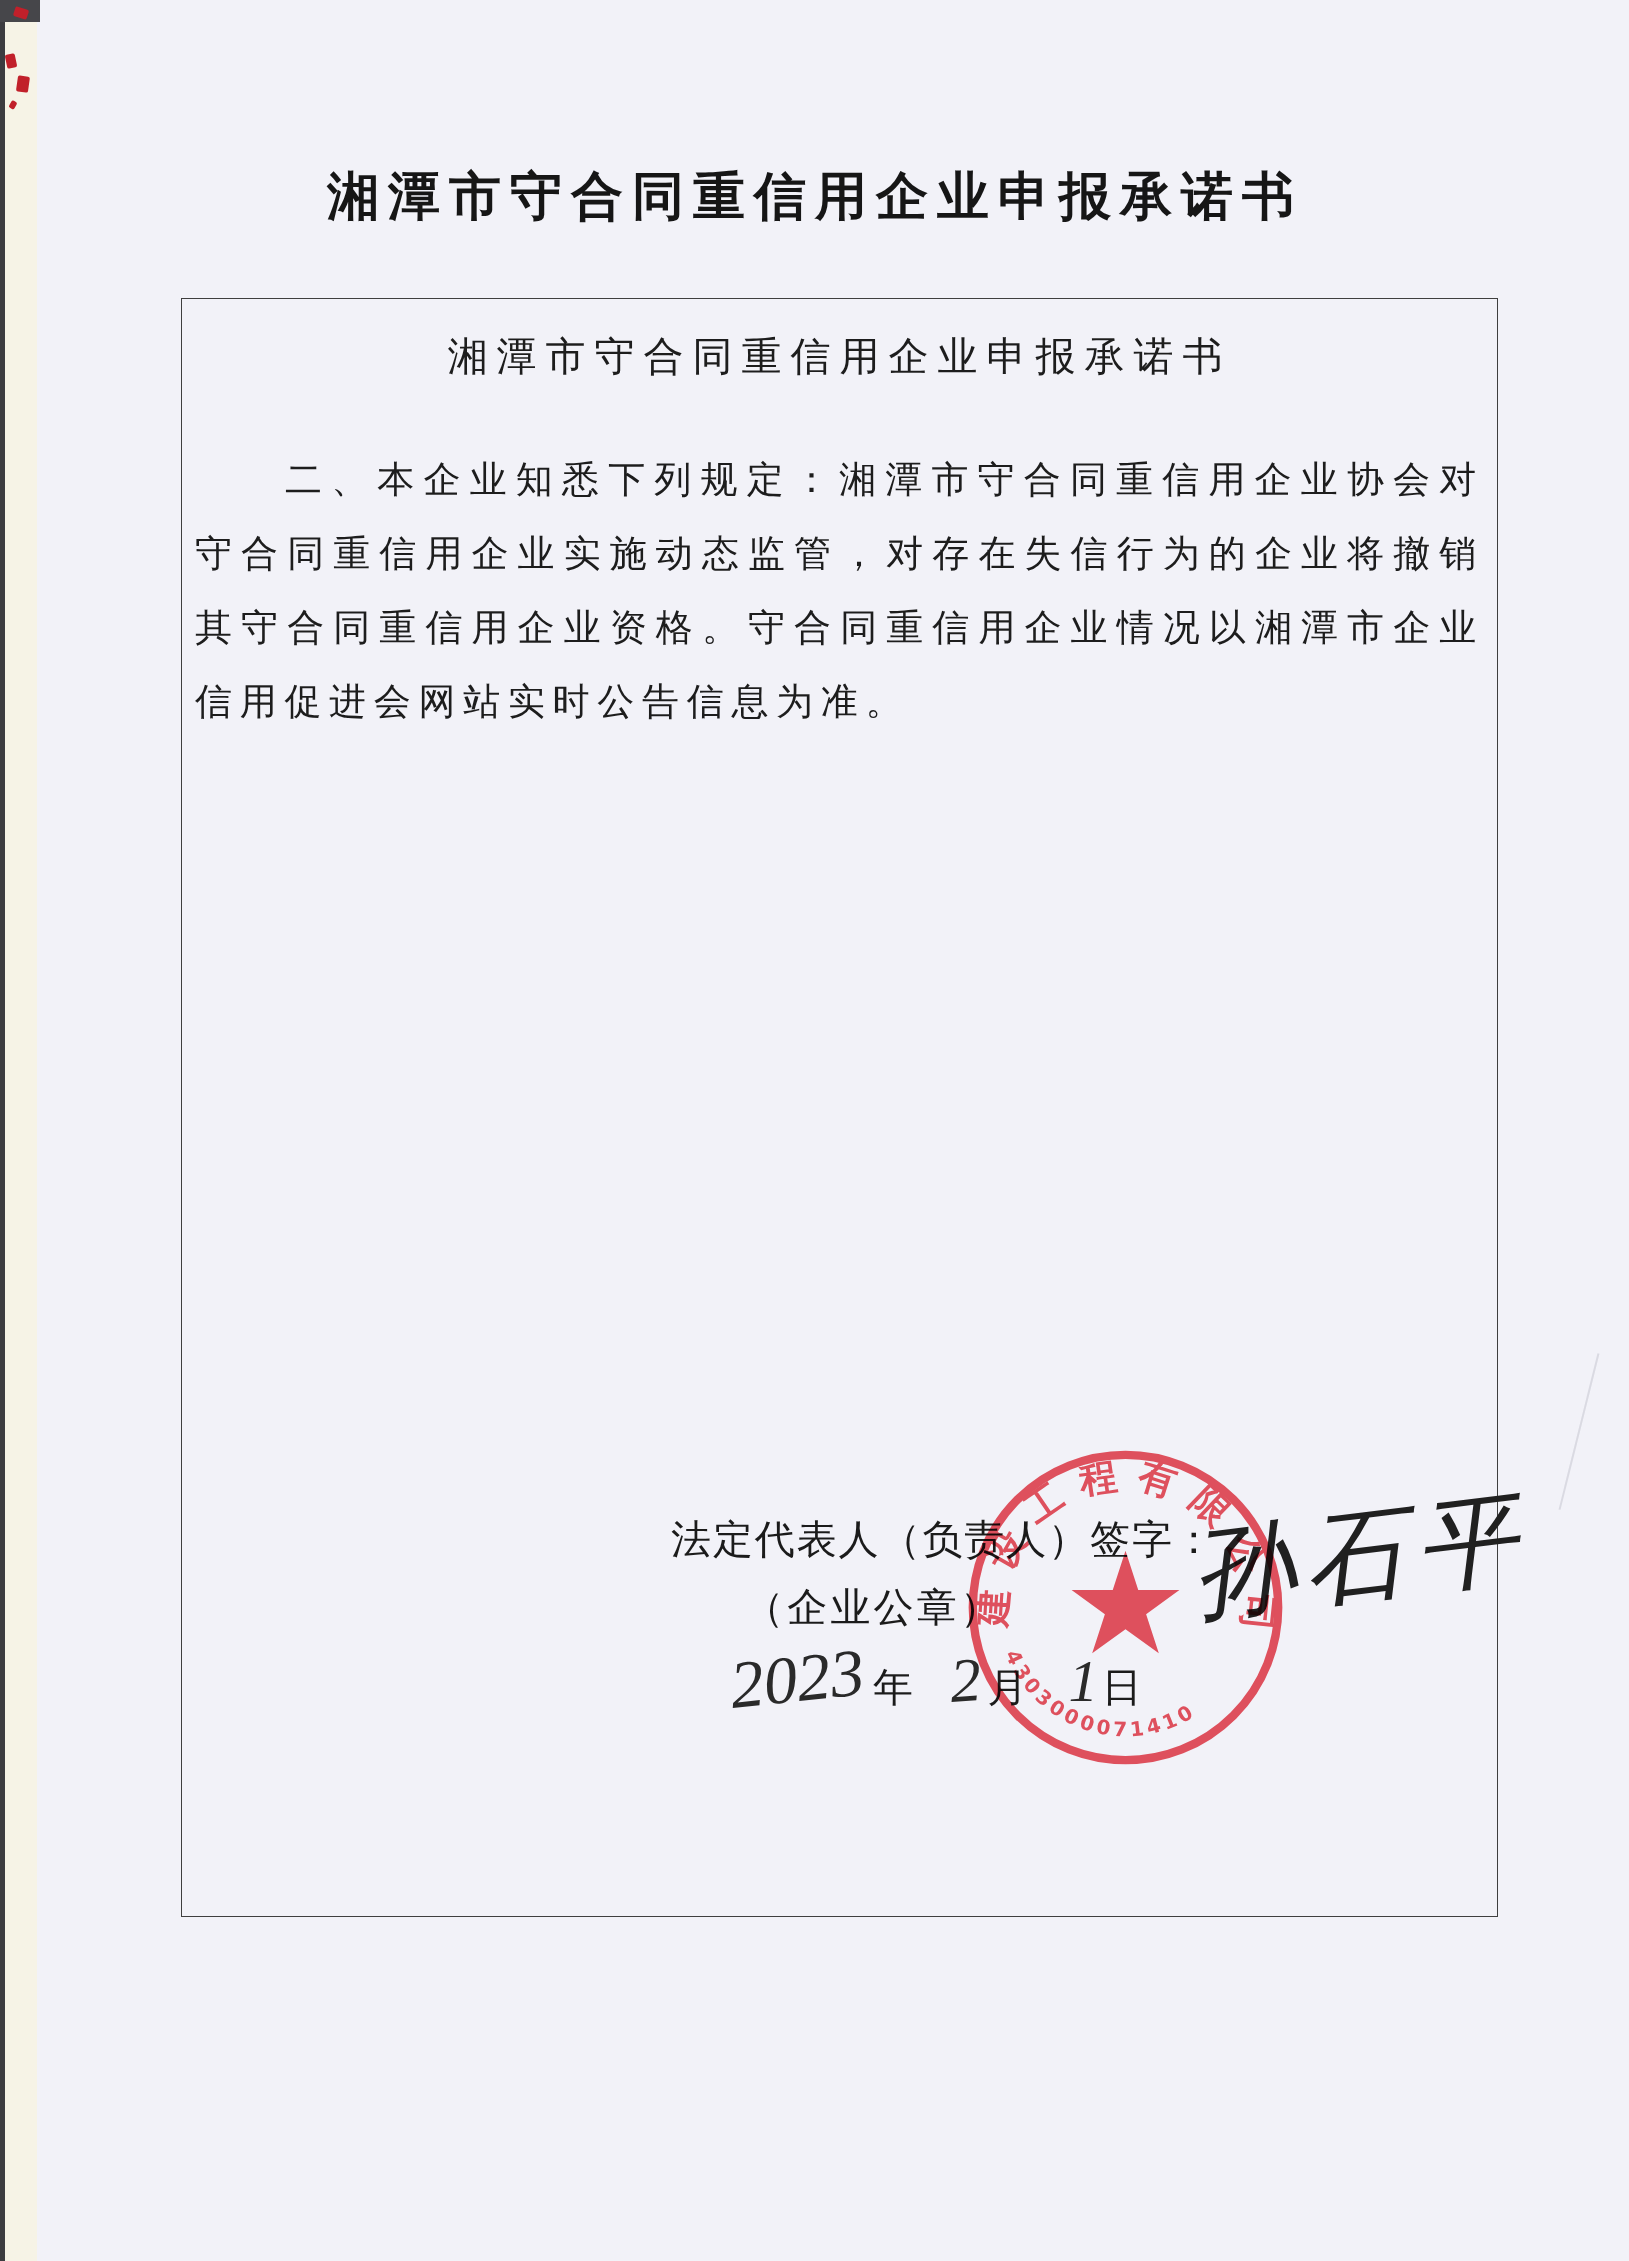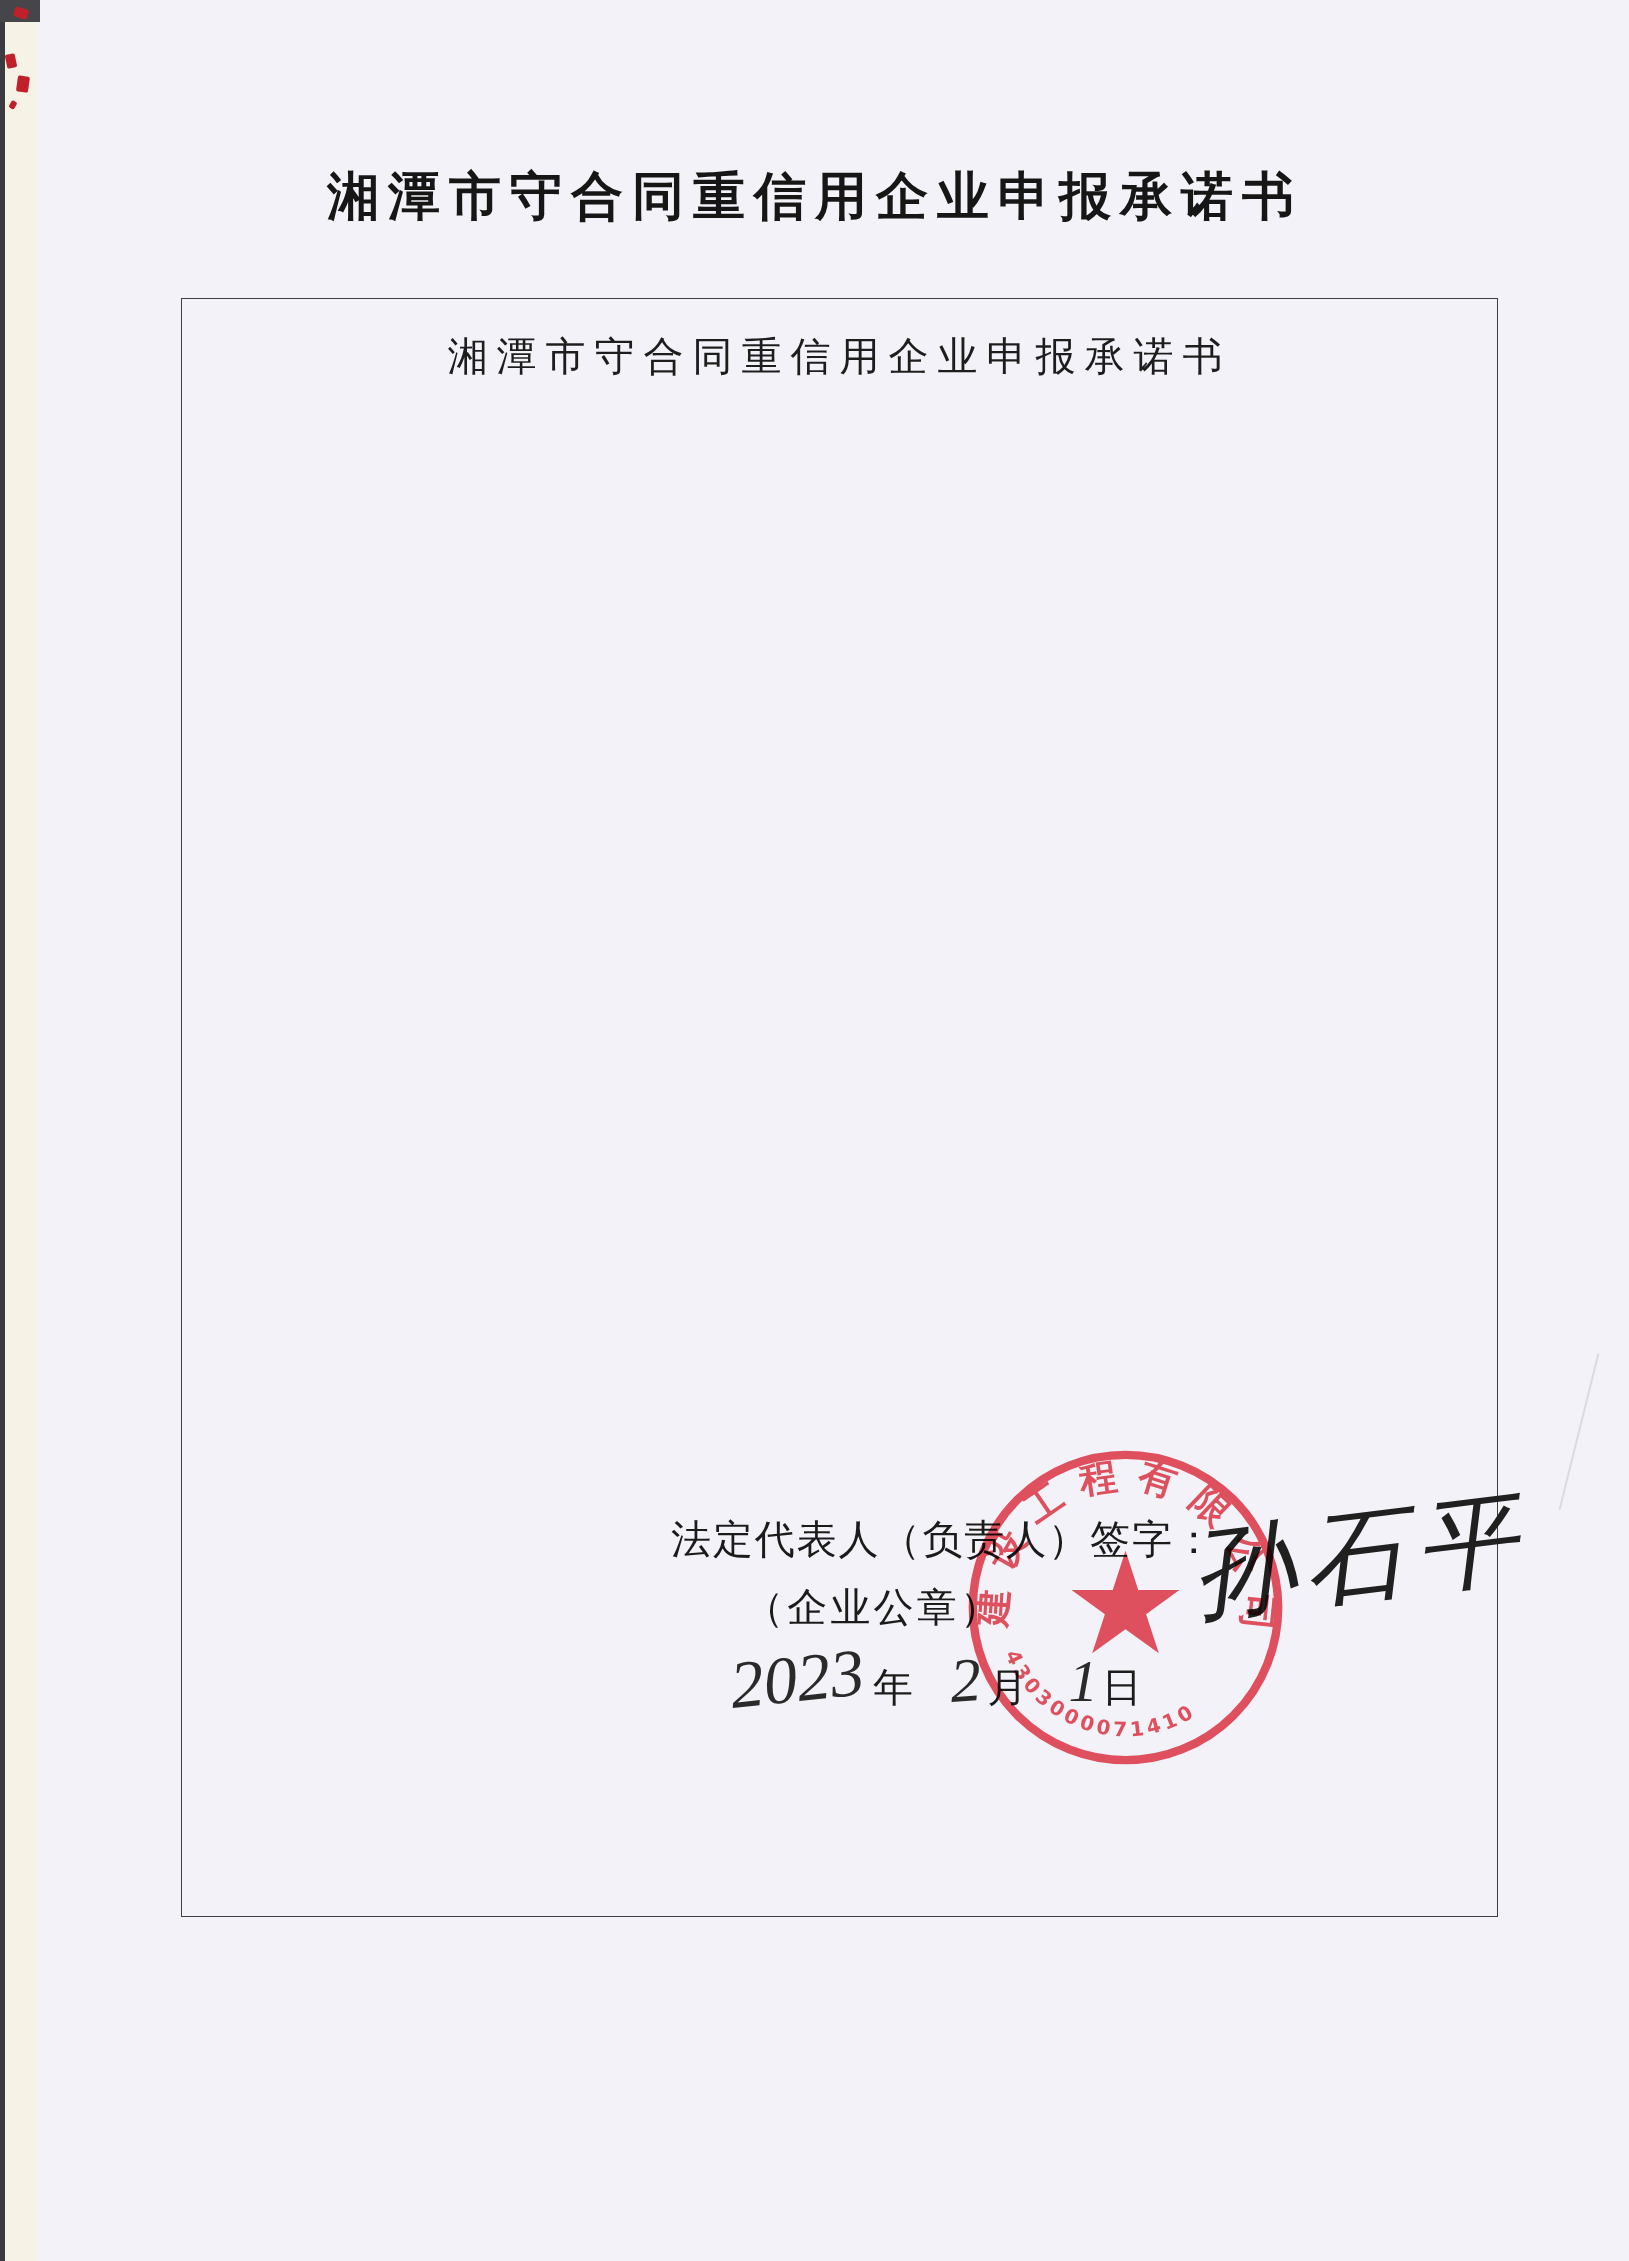--- a/index.html
+++ b/index.html
@@ -73,20 +73,21 @@
   <span class="redmark m4"></span>
   <div class="crease"></div>
 
   <h1 class="main-title">湘潭市守合同重信用企业申报承诺书</h1>
 
   <div class="box">
 
     <h2 class="letter-title">湘潭市守合同重信用企业申报承诺书</h2>
 
     <div class="body-text">
+      <p>二、本企业知悉下列规定：湘潭市守合同重信用企业协会对守合同重信用企业实施动态监管，对存在失信行为的企业将撤销其守合同重信用企业资格。守合同重信用企业情况以湘潭市企业信用促进会网站实时公告信息为准。</p>
     </div>
 
     <div class="sig-label">法定代表人（负责人）签字：</div>
 
     <div class="sig-name">孙石平</div>
 
     <div class="stamp-note">（企业公章）</div>
 
     <div class="date-row">
       <span class="hw year">2023</span>

